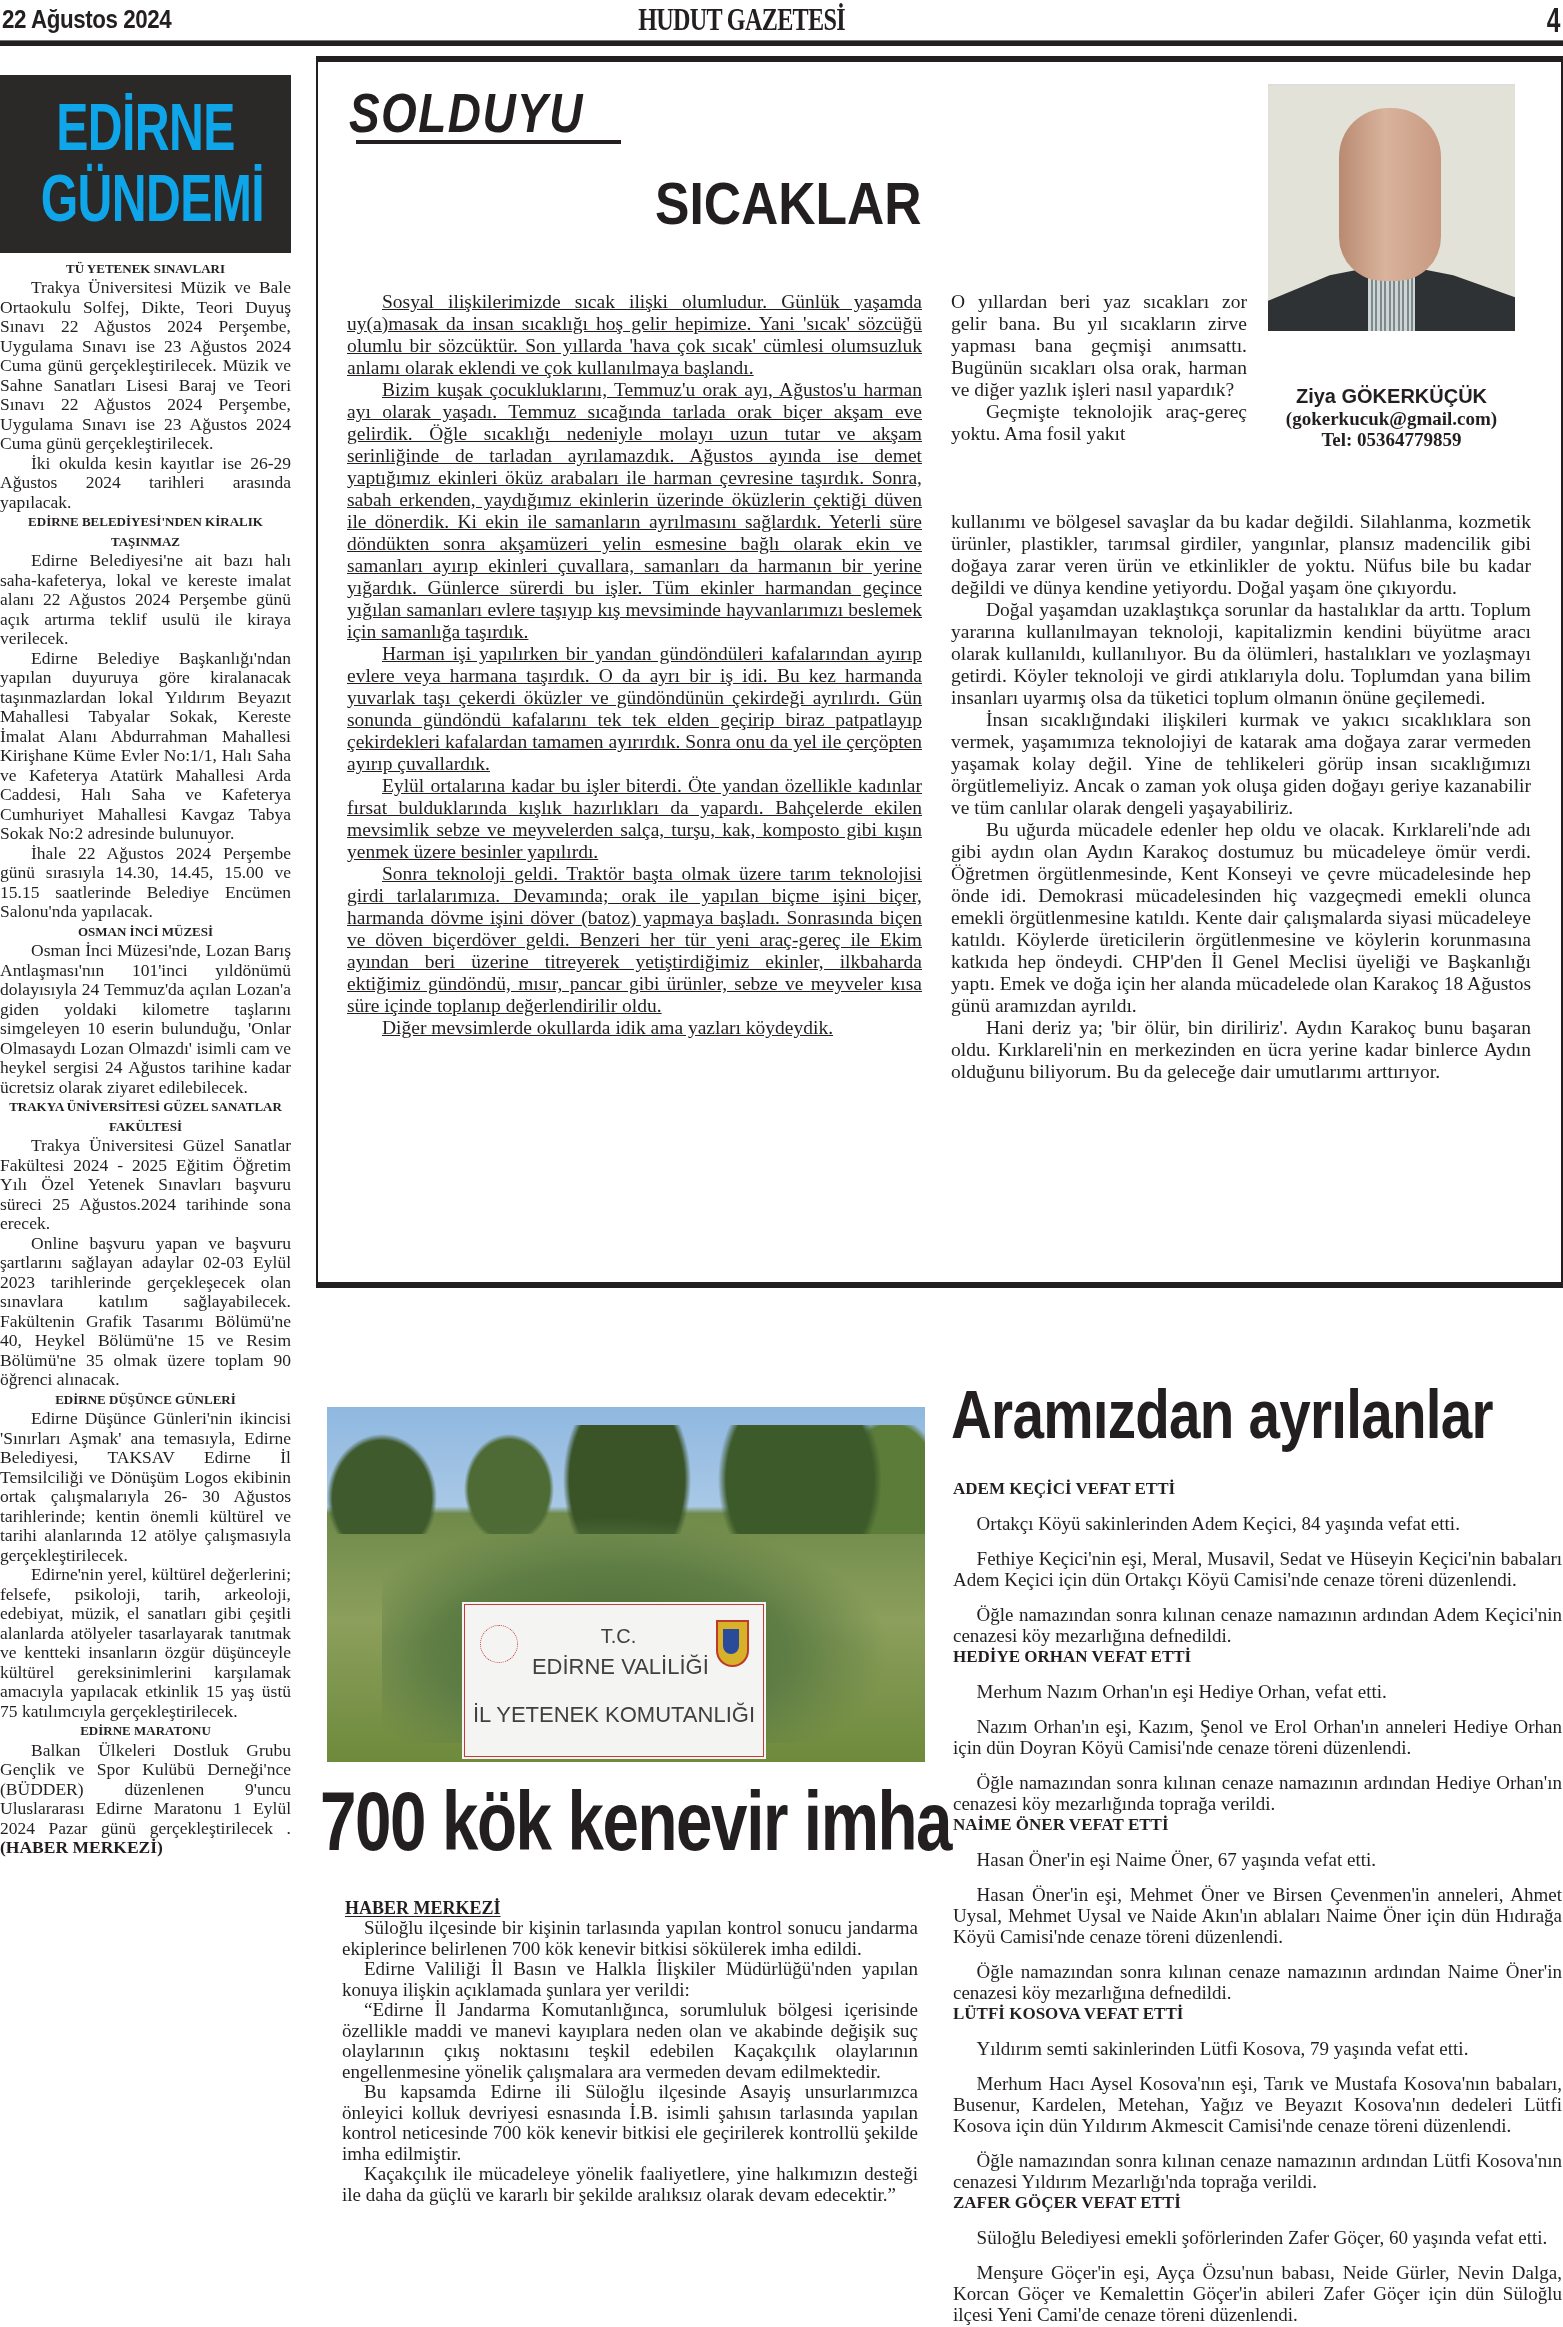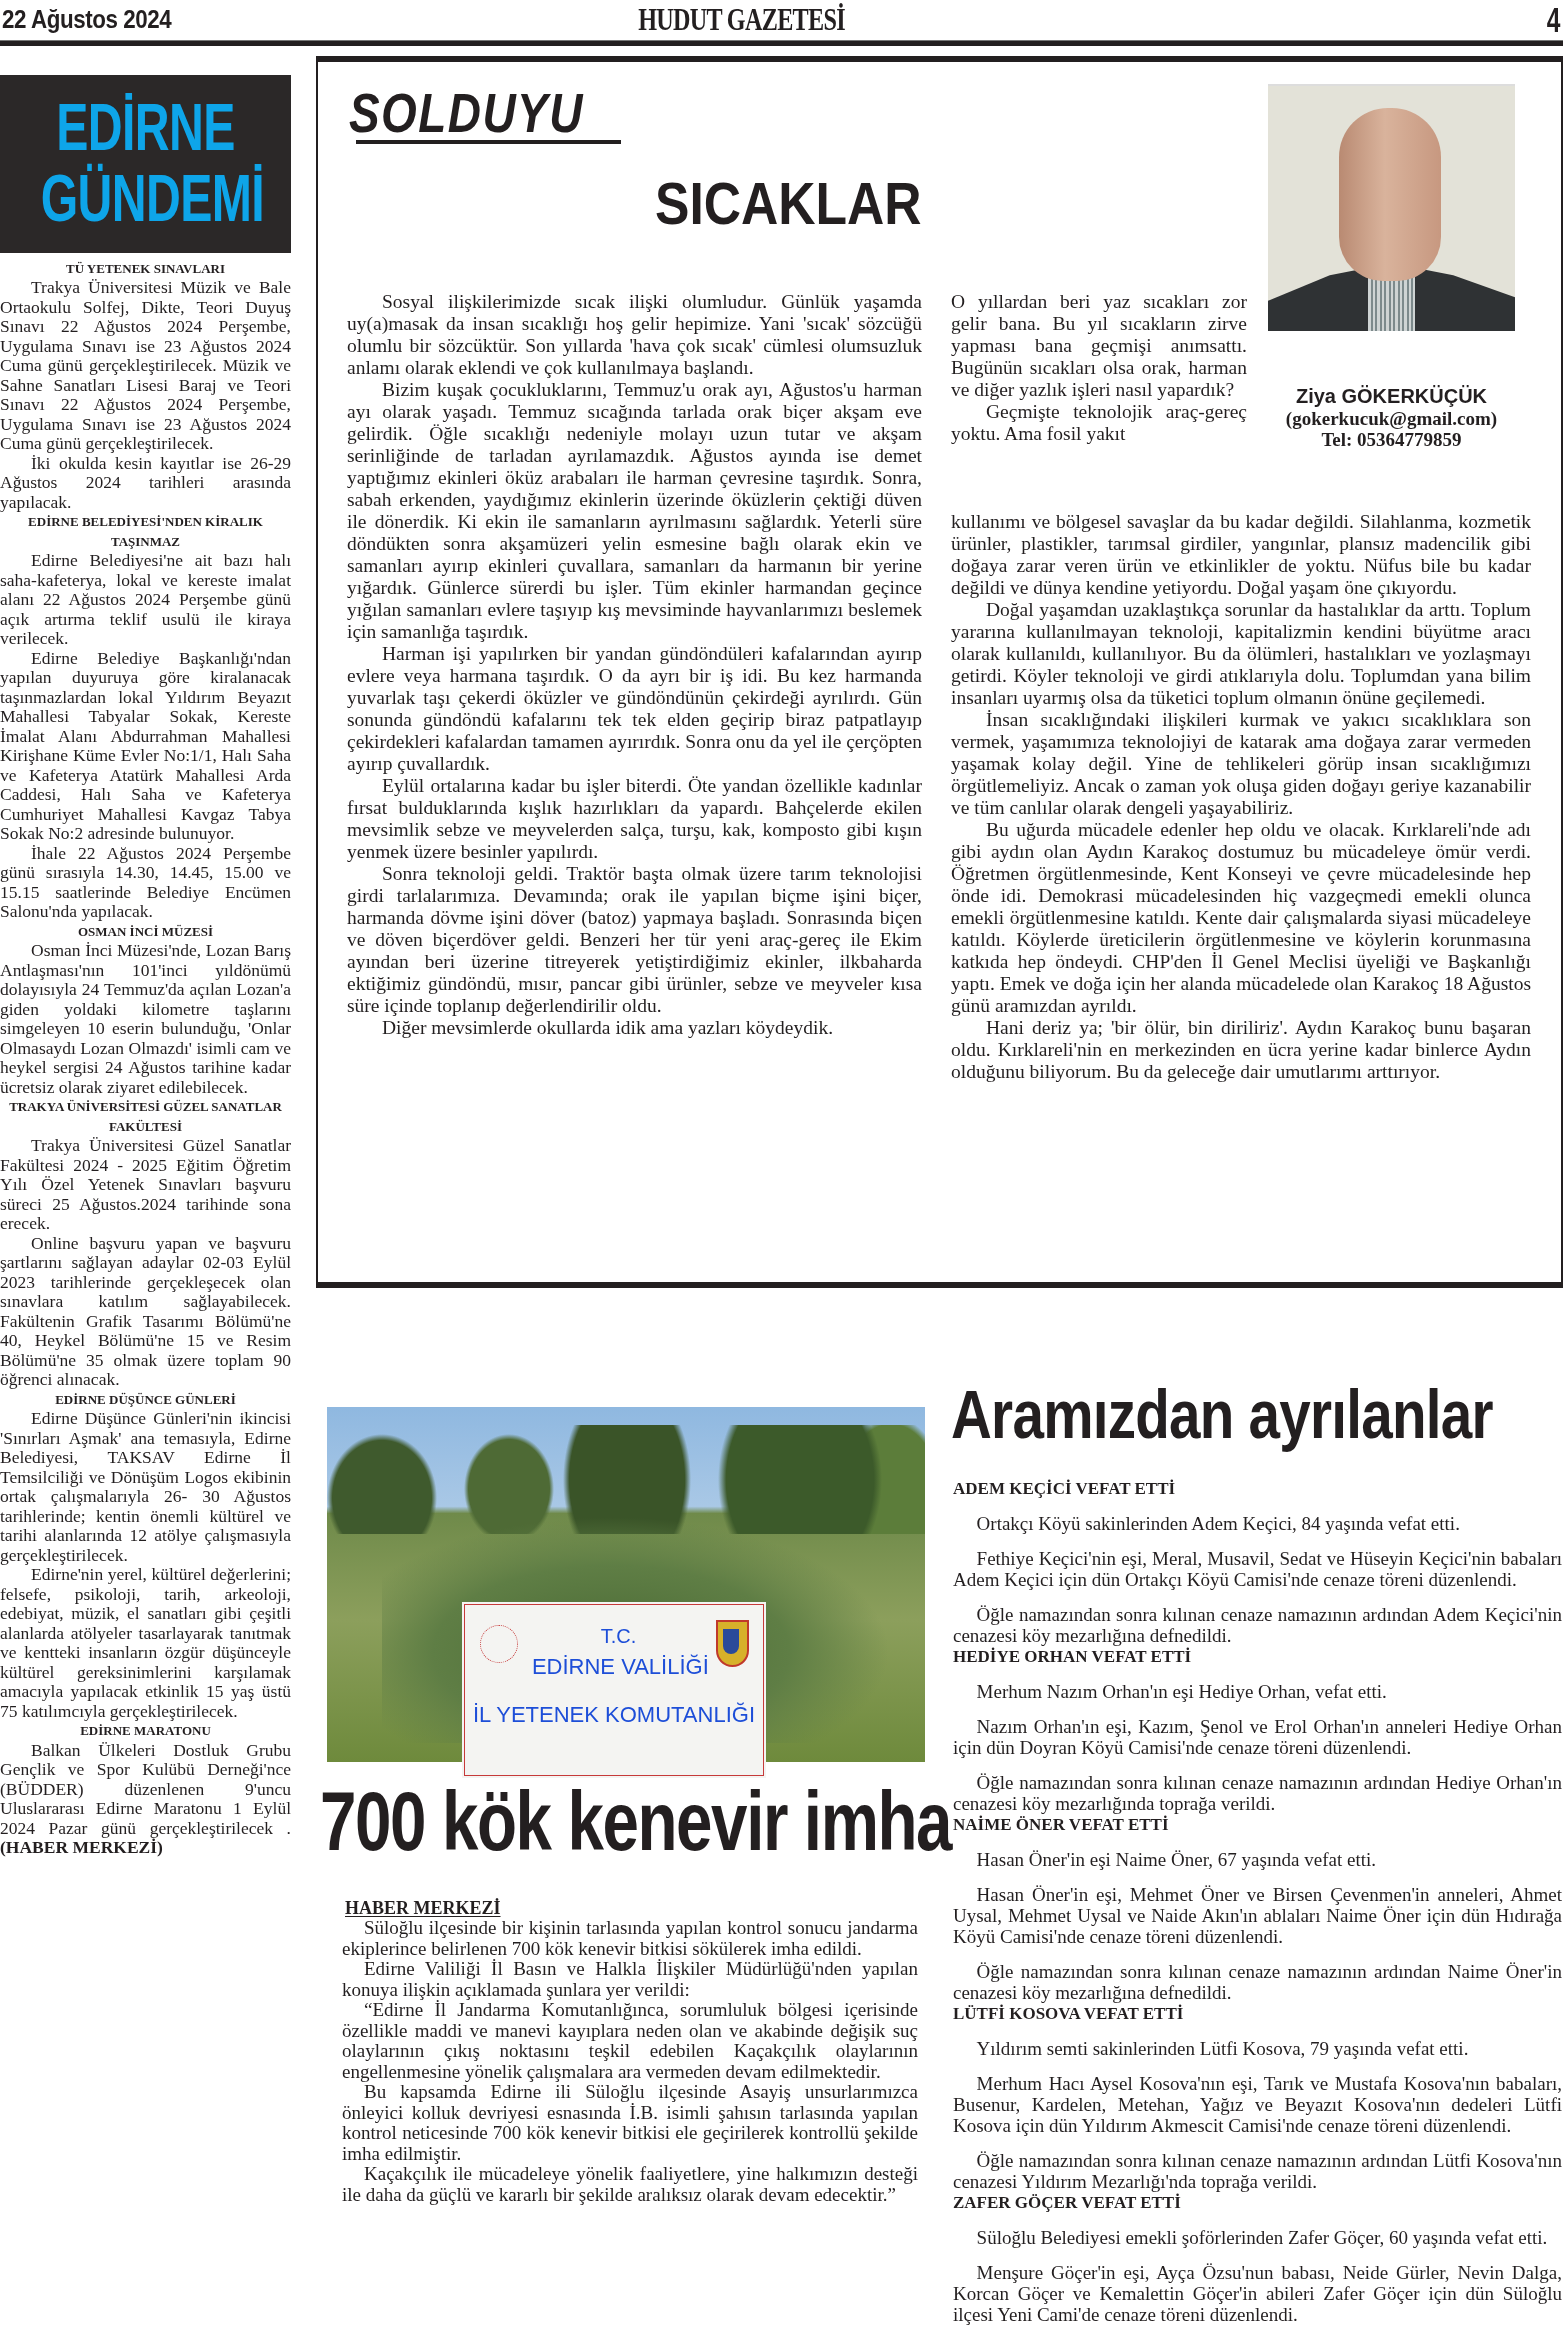--- a/index.html
+++ b/index.html
@@ -31,29 +31,29 @@
   .photo { position: absolute; left: 1268px; top: 84px; width: 247px; height: 247px; background: #e3e2d8; overflow: hidden; border-top: 2.7px solid #ddd; }
   .photo .head { position: absolute; left: 71px; top: 22px; width: 102px; height: 173px; border-radius: 49px 49px 44px 44px; background: linear-gradient(90deg,#b98a72,#d9b39c 45%,#c79880); }
   .photo .jacket { position: absolute; left: 0; top: 182px; width: 247px; height: 73px; background: #2f3234; clip-path: polygon(0 45%, 25% 10%, 40% 0, 60% 0, 75% 10%, 100% 40%, 100% 100%, 0 100%); }
   .photo .shirt { position: absolute; left: 100px; top: 180px; width: 47px; height: 73px; background: repeating-linear-gradient(90deg,#cfd4d4 0 2.7px,#7d8a8c 2.7px 4.5px); }
   .author { position: absolute; left: 1268px; top: 385px; width: 247px; text-align: center; }
   .author-name { font-family: "Liberation Sans", sans-serif; font-weight: bold; font-size: 20px; }
   .author-mail, .author-tel { font-weight: bold; font-size: 19px; line-height: 21px; }
 
   .body-text { font-size: 19.5px; line-height: 22px; text-align: justify; }
   .body-text p { text-indent: 35px; }
-  .col-a { position: absolute; left: 347px; top: 291px; width: 575px; }
+  .col-a { position: absolute; left: 347px; top: 291px; width: 575px; text-decoration: underline; }
   .col-b1 { position: absolute; left: 951px; top: 291px; width: 296px; }
   .col-b2 { position: absolute; left: 951px; top: 511px; width: 580px; }
 
   
   .hemp-photo { position: absolute; left: 327px; top: 1407px; width: 598px; height: 355px; overflow: hidden; background: linear-gradient(180deg,#8fb8e0 0%,#a9c8e6 28%,#6f8a4a 30%,#8c9f5c 60%,#6e8a3c 100%); }
   .hemp-photo .trees { position: absolute; left: 0; top: 18px; width: 598px; height: 109px; background: radial-gradient(ellipse 55px 64px at 55px 73px,#3f5a2d 90%,transparent),radial-gradient(ellipse 45px 55px at 182px 64px,#4e6a35 90%,transparent),radial-gradient(ellipse 64px 100px at 300px 55px,#3a5428 90%,transparent),radial-gradient(ellipse 82px 109px at 473px 55px,#3c5a2a 90%,transparent),radial-gradient(ellipse 55px 82px at 564px 73px,#5c7d3a 90%,transparent); }
   .hemp-photo .pile { position: absolute; left: 55px; top: 109px; width: 509px; height: 227px; background: radial-gradient(ellipse at 45% 60%,#4a6a35 0%,#5f7e45 45%,transparent 70%); }
-  .sign { position: absolute; left: 464px; top: 1604px; width: 300px; height: 172px; background: #f4f4f2; border: 1.8px solid #c63a3a; outline: 2.7px solid #f4f4f2; text-align: center; font-family: "Liberation Sans", sans-serif; color: #1d4ed8; }
+  .sign { position: absolute; left: 464px; top: 1604px; width: 300px; height: 153px; background: #f4f4f2; border: 1.8px solid #c63a3a; outline: 2.7px solid #f4f4f2; text-align: center; font-family: "Liberation Sans", sans-serif; color: #404040; }
   .sign .s1 { margin-top: 20px; font-size: 20px; margin-left: 9px; }
   .sign .s2 { font-size: 22px; margin-top: 5.5px; margin-left: 12.7px; }
   .sign .s3 { font-size: 22px; margin-top: 22px; }
   .sign .emblem { position: absolute; left: 14.5px; top: 20px; width: 38px; height: 38px; border-radius: 50%; border: 1.8px dotted #c63a3a; }
   .sign .shield { position: absolute; right: 14.5px; top: 14.5px; width: 33px; height: 47px; background: #d7b12a; border: 2.7px solid #c0392b; border-radius: 0 0 16.4px 16.4px; }
   .sign .shield::after { content: ""; position: absolute; left: 5.5px; top: 7.3px; width: 16.4px; height: 25.5px; background: #2a4a9a; border-radius: 0 0 8.2px 8.2px; }
 
   .hemp-headline { position: absolute; left: 320px; top: 1773px; width: 618px; font-family: "Liberation Sans", sans-serif; font-weight: bold; font-size: 84px; letter-spacing: -1.8px; transform: scaleX(0.78); transform-origin: left; white-space: nowrap; }
   .hemp-byline { position: absolute; left: 345px; top: 1898px; font-weight: bold; font-size: 18px; text-decoration: underline; text-underline-offset: 1.8px; }
   .hemp-text { position: absolute; left: 342px; top: 1918px; width: 576px; font-size: 19px; line-height: 20.5px; text-align: justify; }

